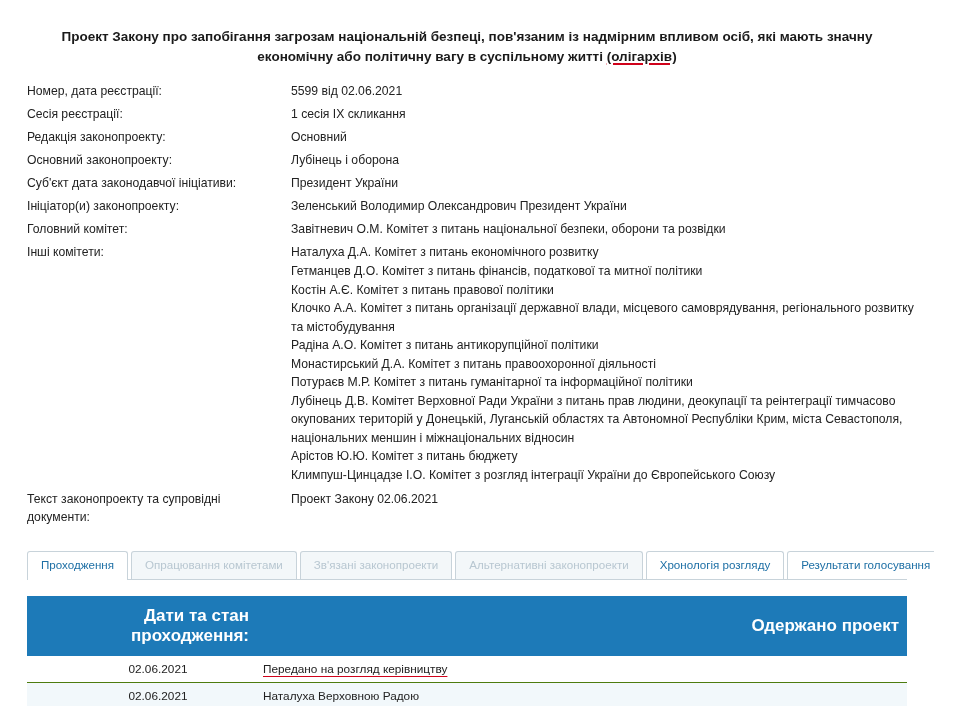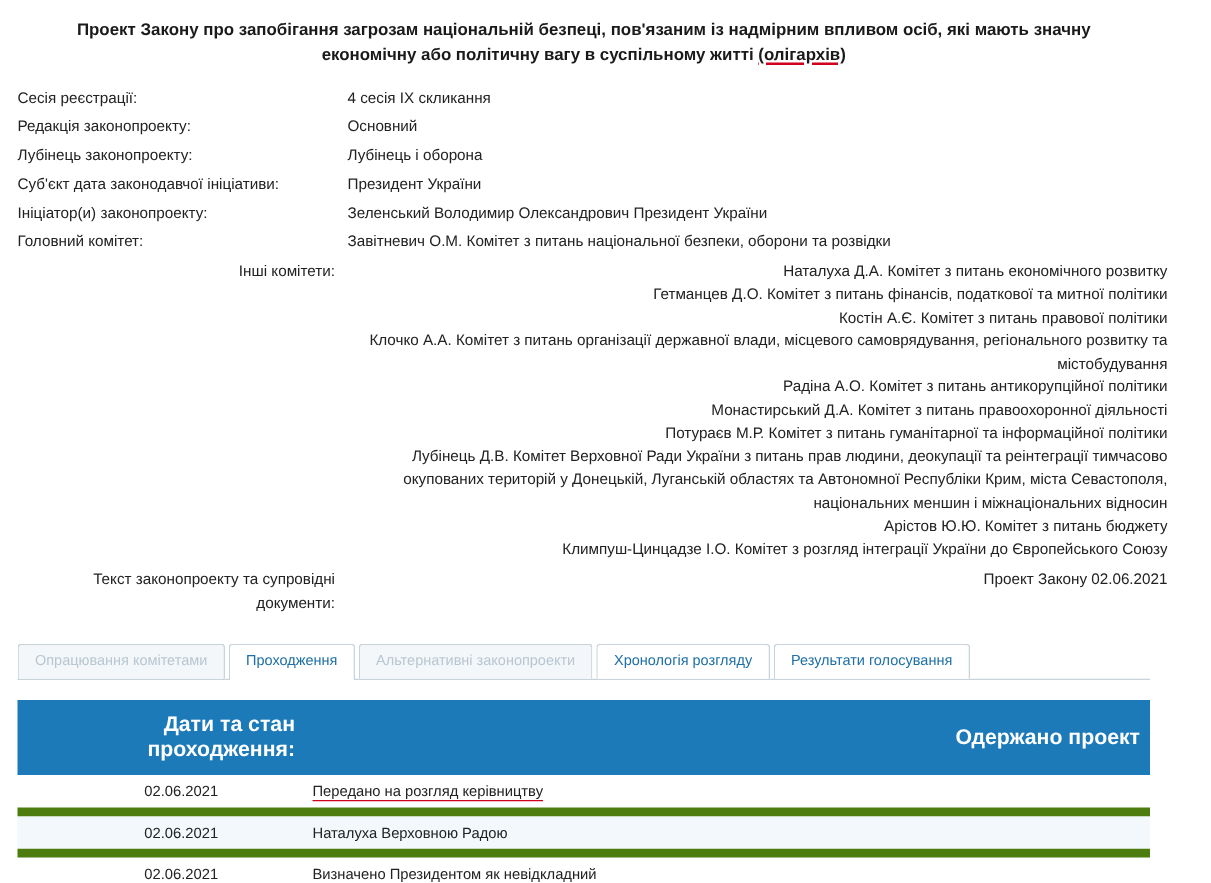--- a/index.html
+++ b/index.html
@@ -10,21 +10,21 @@
     height: 706px;
     background: #ffffff;
     font-family: "Liberation Sans", sans-serif;
     color: #222222;
   }
   .page {
     position: relative;
     width: 934px;
     height: 706px;
     overflow: hidden;
-    padding: 0;
+    padding: 13px;
   }
   
   .title {
     font-size: 13.5px;
     font-weight: bold;
     color: #1a1a1a;
     text-align: center;
     line-height: 1.45;
     padding: 14px 24px 4px 24px;
     margin: 0;
@@ -51,21 +51,21 @@
   .fields td.label {
     width: 268px;
     padding-left: 14px;
     color: #222222;
     font-weight: normal;
   }
   .fields td.value {
     padding-left: 10px;
     color: #222222;
   }
-  .fields tr.tall td { padding-top: 3px; text-align: right; }
+  .fields tr.tall td { padding-top: 3px; }
   .committee-line { display: block; line-height: 1.52; }
   
   .tabs-wrap {
     margin-top: 22px;
     padding: 0 14px;
     position: relative;
   }
   .tabs {
     display: flex;
     align-items: flex-end;
@@ -116,21 +116,21 @@
     font-weight: bold;
     text-align: right;
     padding: 10px 8px 10px 8px;
     font-size: 17px;
     border: none;
   }
   table.grid thead th.col-date { width: 230px; padding-left: 40px; }
   table.grid thead th.col-state { padding-left: 6px; margin-left: 24px; }
   table.grid tbody td {
     padding: 6px 8px;
-    border-bottom: 7px solid #4d7c0f;
+    border-bottom: 1px solid #4d7c0f;
     color: #222222;
   }
   table.grid tbody td.col-date {
     text-align: center;
     width: 230px;
     padding-left: 40px;
   }
   table.grid tbody td.col-state { padding-left: 6px; }
   table.grid tbody tr:nth-child(even) { background: #f2f8fb; }
   table.grid tbody tr:nth-child(odd) { background: #ffffff; }
@@ -145,29 +145,33 @@
 </head>
 <body>
 
 <div class="page">
 
   <h1 class="title"><span>Проект Закону про запобігання загрозам національній безпеці, пов'язаним із надмірним впливом осіб, які мають значну економічну або політичну вагу в суспільному житті </span><span class="underline-red">(олігархів)</span></h1>
 
   <table class="fields">
     <tbody>
       <tr>
+        <td class="label">Номер, дата реєстрації:</td>
+        <td class="value">5599 від 02.06.2021</td>
+      </tr>
+      <tr>
         <td class="label">Сесія реєстрації:</td>
-        <td class="value">4 сесія IX скликання</td>
+        <td class="value">1 сесія IX скликання</td>
       </tr>
       <tr>
         <td class="label">Редакція законопроекту:</td>
         <td class="value">Основний</td>
       </tr>
       <tr>
-        <td class="label">Лубінець законопроекту:</td>
+        <td class="label">Основний законопроекту:</td>
         <td class="value">Лубінець і оборона</td>
       </tr>
       <tr>
         <td class="label">Суб'єкт дата законодавчої ініціативи:</td>
         <td class="value">Президент України</td>
       </tr>
       <tr>
         <td class="label">Ініціатор(и) законопроекту:</td>
         <td class="value">Зеленський Володимир Олександрович Президент України</td>
       </tr>
@@ -192,22 +196,23 @@
       </tr>
       <tr class="tall">
         <td class="label">Текст законопроекту та супровідні документи:</td>
         <td class="value">Проект Закону 02.06.2021</td>
       </tr>
     </tbody>
   </table>
 
   <div class="tabs-wrap">
     <div class="tabs">
+      <div class="tab active">Проходження</div>
       <div class="tab disabled">Опрацювання комітетами</div>
-      <div class="tab active">Проходження</div>
+      <div class="tab disabled">Зв'язані законопроекти</div>
       <div class="tab disabled">Альтернативні законопроекти</div>
       <div class="tab enabled">Хронологія розгляду</div>
       <div class="tab enabled">Результати голосування</div>
     </div>
   </div>
 
   <div class="table-wrap">
     <table class="grid">
       <thead>
         <tr>

